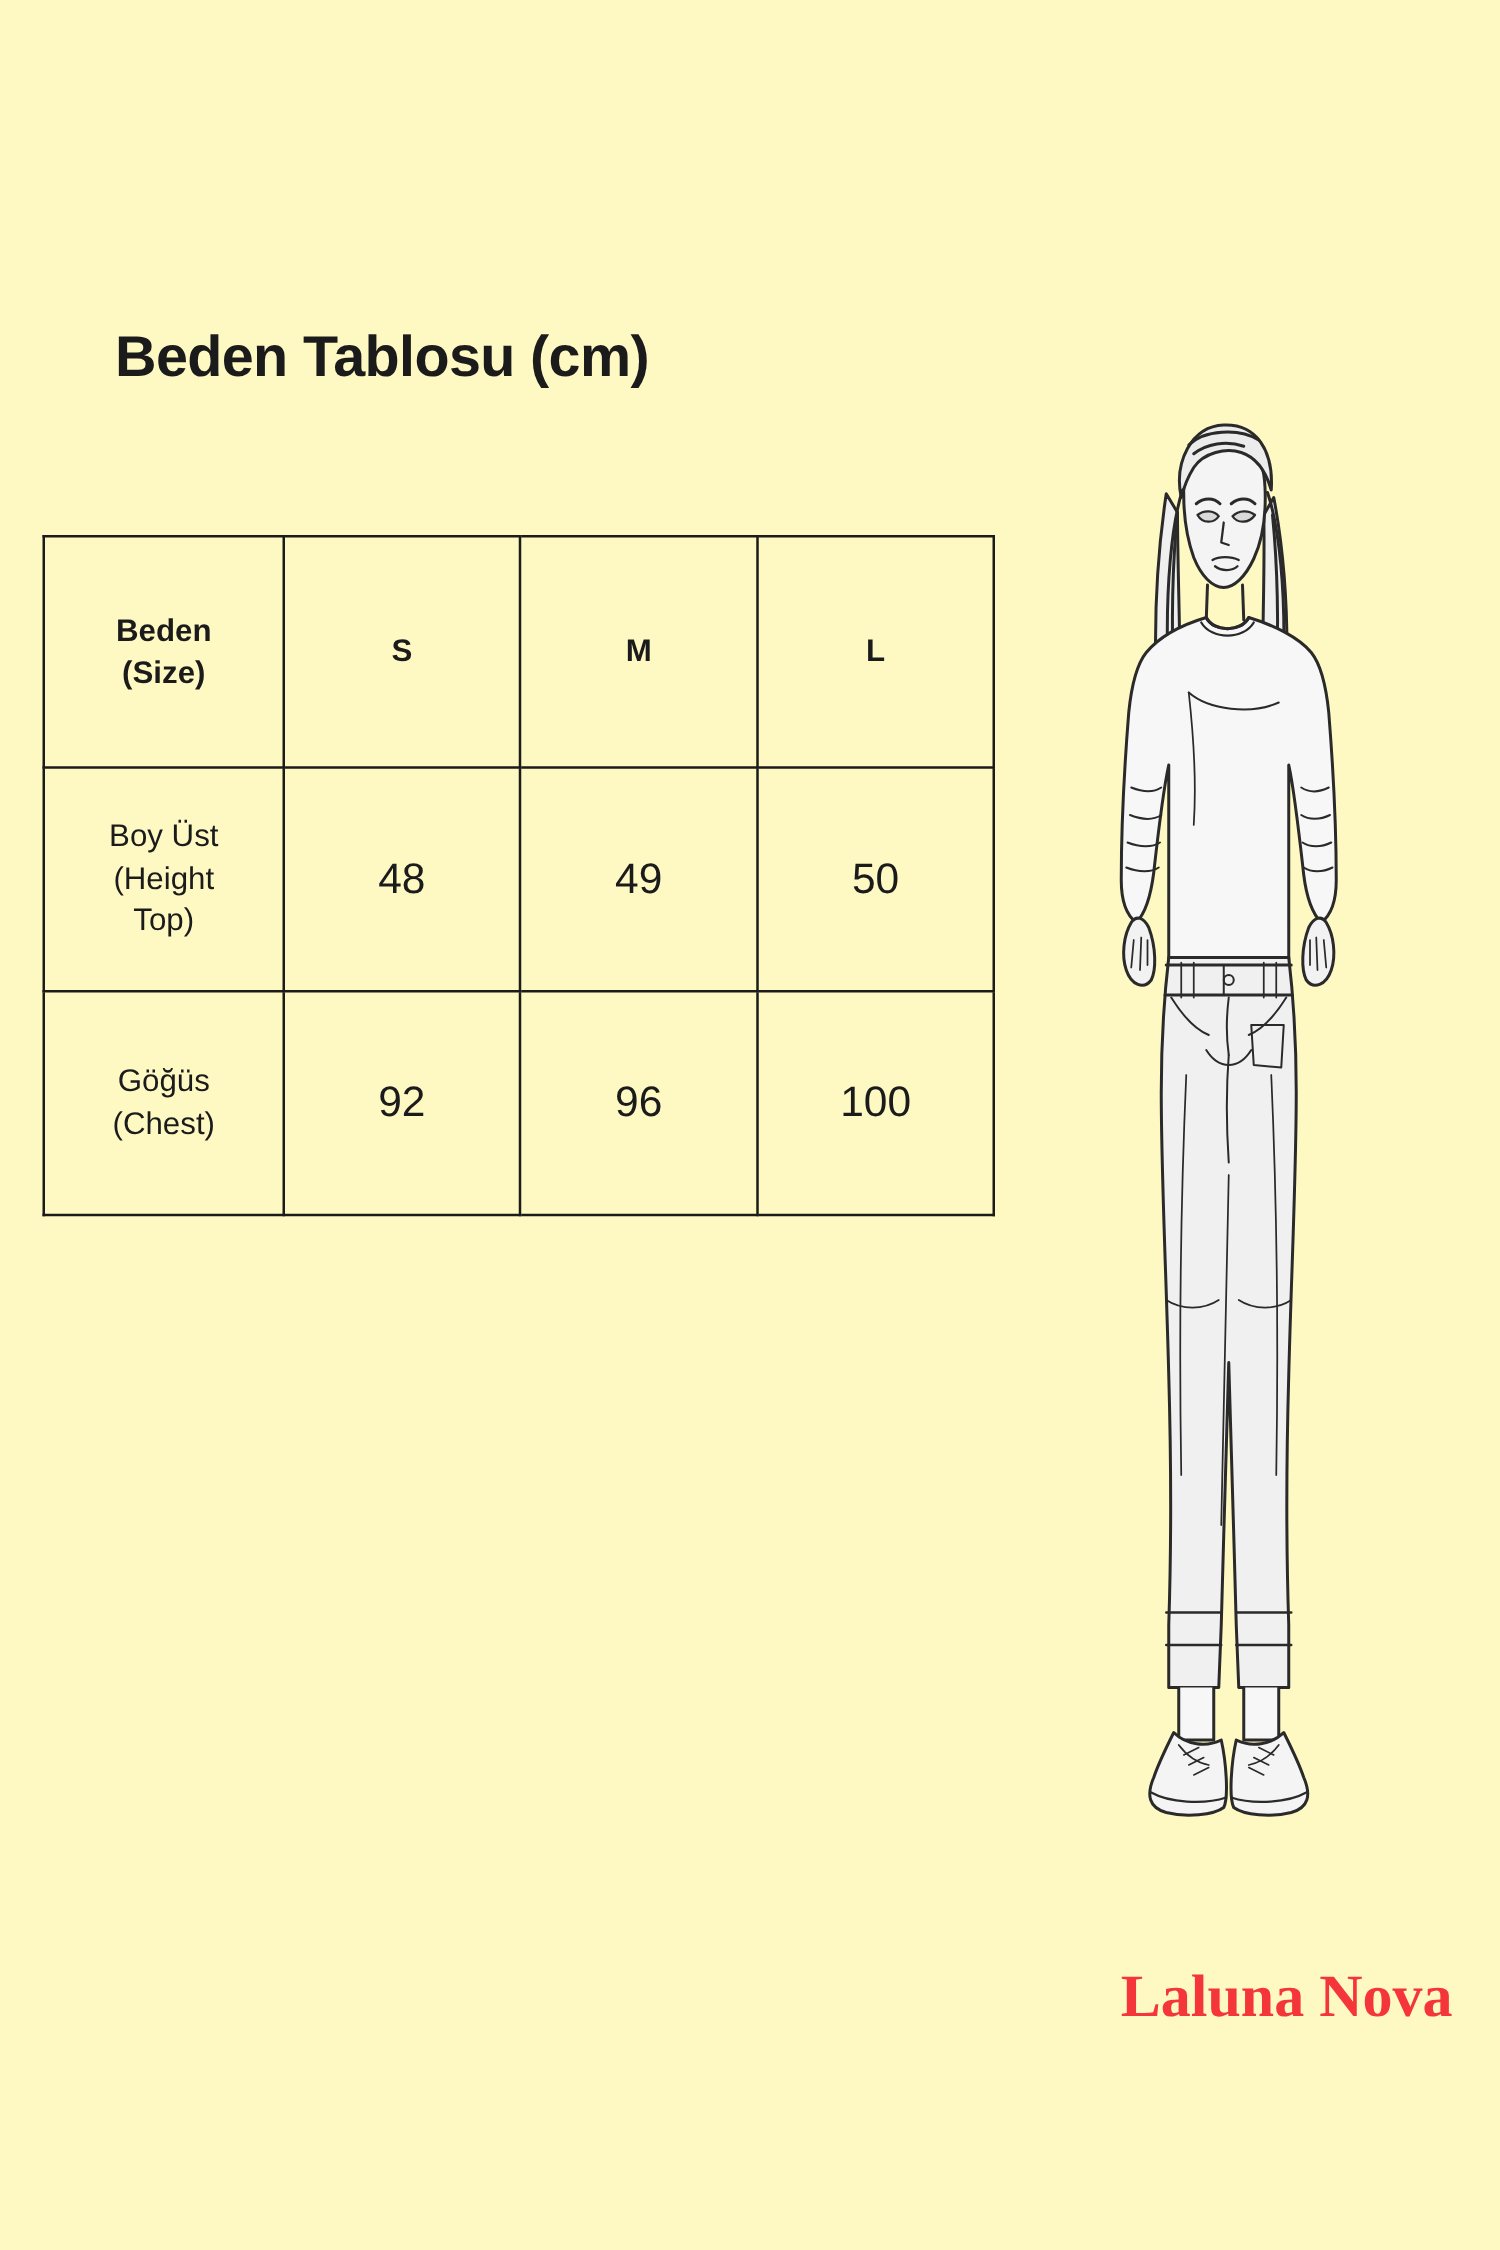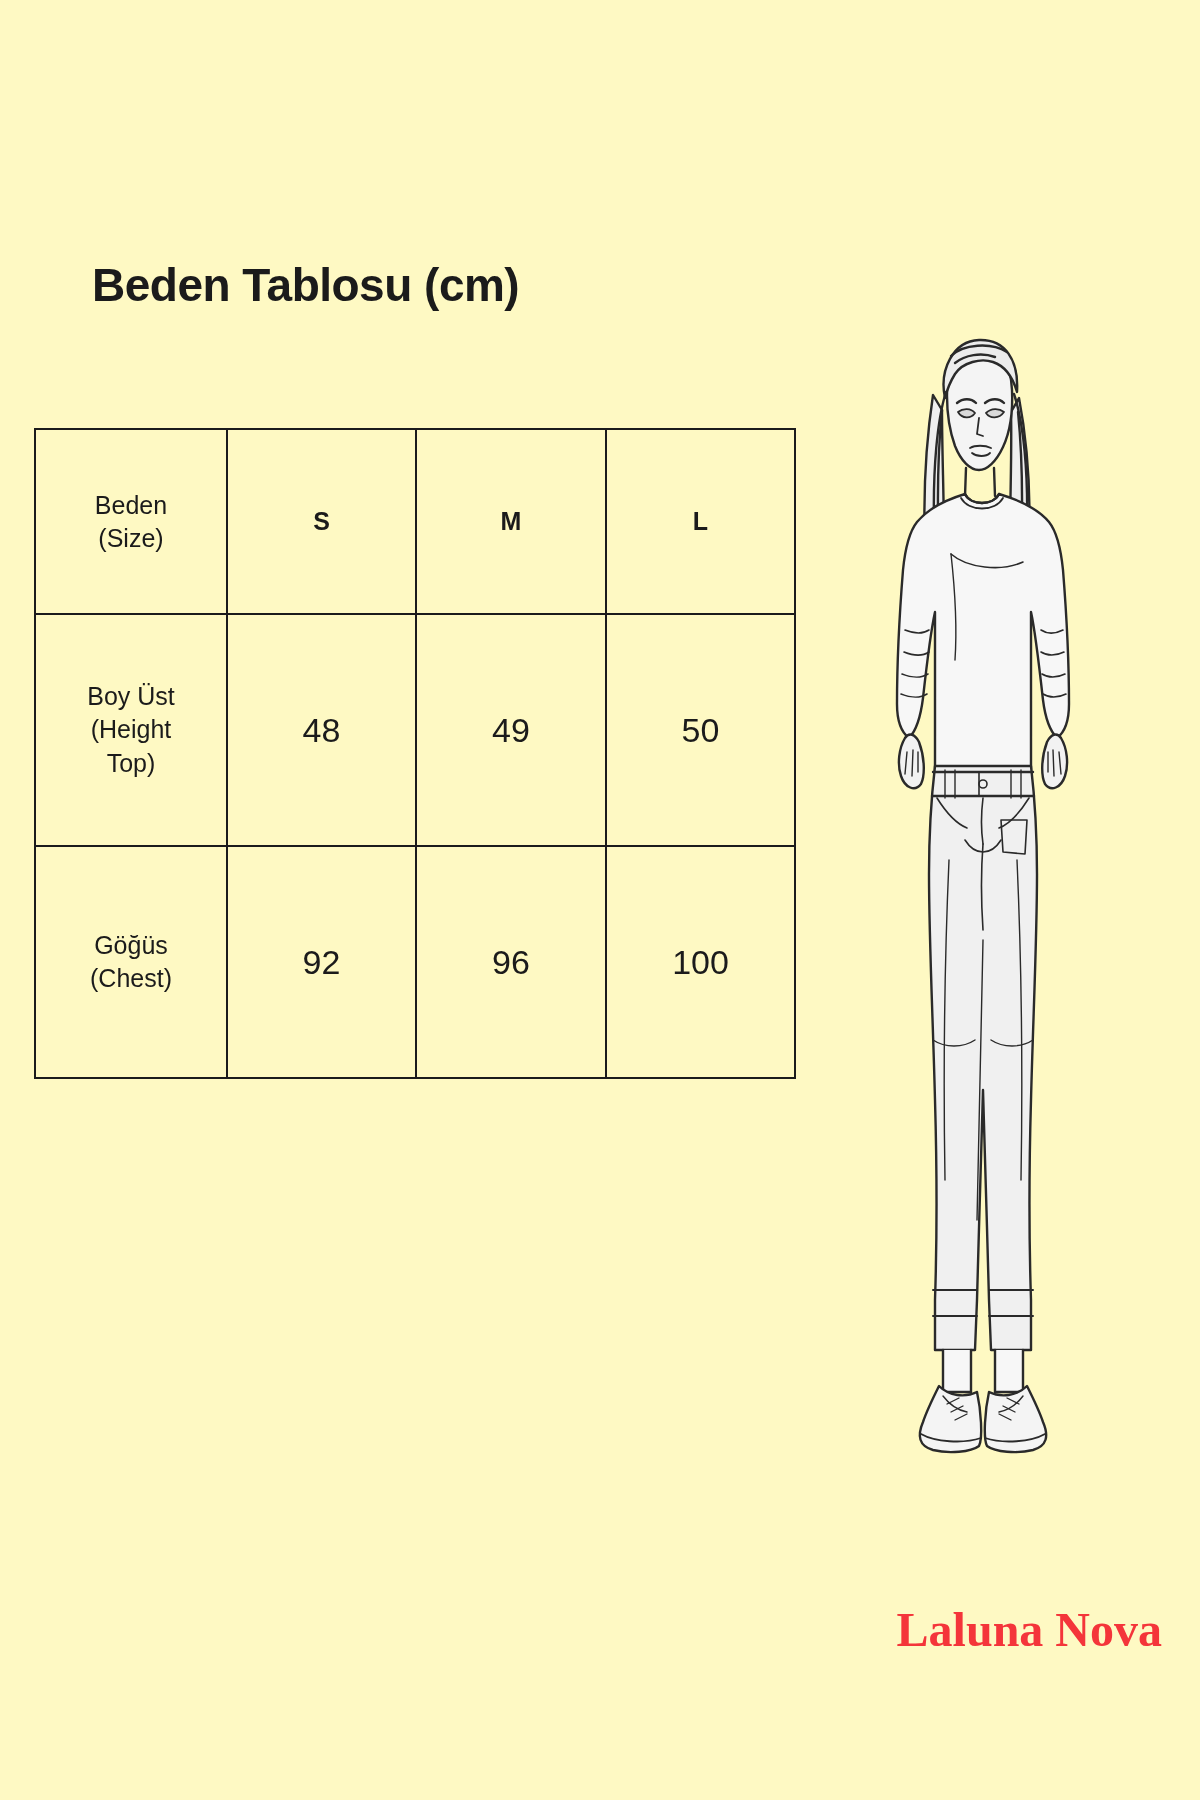--- a/index.html
+++ b/index.html
@@ -48,28 +48,28 @@
     padding: 0;
   }
   .size-table col.c0 { width: 192px; }
   .size-table col.c1 { width: 189px; }
   .size-table col.c2 { width: 190px; }
   .size-table col.c3 { width: 189px; }
 
   .size-table thead th {
     height: 185px;
     font-size: 25px;
-    font-weight: normal;
+    font-weight: bold;
     line-height: 1.32;
   }
   .size-table thead th.sizecol {
     font-size: 25px;
     font-weight: bold;
   }
-  .size-table tbody tr { height: 232px; }
+  .size-table tbody tr { height: 179px; }
   .size-table tbody td.rowlabel {
     font-size: 25px;
     font-weight: normal;
     line-height: 1.34;
   }
   .size-table tbody td.val {
     font-size: 34px;
     font-weight: normal;
     margin-top: 28px;
   }
@@ -81,21 +81,20 @@
   
   .brand {
     position: absolute;
     right: 38px;
     top: 1570px;
     font-family: "Liberation Serif", serif;
     font-size: 48px;
     font-weight: bold;
     color: #f4353a;
     white-space: nowrap;
-    margin-top: 32px;
   }
 
   
   .figure {
     position: absolute;
     left: 805px;
     top: 300px;
     width: 360px;
     height: 1180px;
   }

